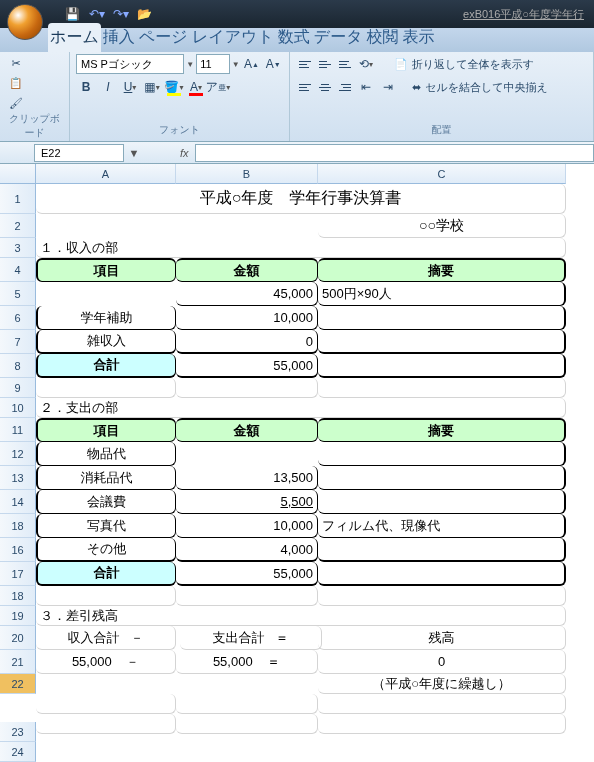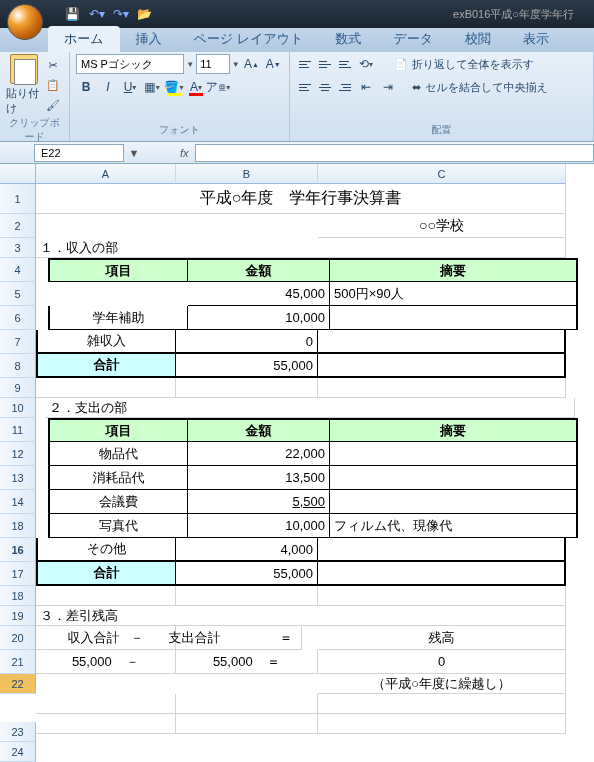--- a/index.html
+++ b/index.html
@@ -4,25 +4,25 @@
 <style>
 * { margin: 0; padding: 0; box-sizing: border-box; font-family: 'MS PGothic', 'Meiryo', sans-serif; }
 body { background: #000; width: 594px; height: 762px; overflow: hidden; }
 
 
 .titlebar { height: 28px; background: linear-gradient(#2b3a4a, #1a2530); display: flex; align-items: center; color: #bbb; font-size: 11px; }
 .office-btn { width: 42px; height: 28px; display: flex; align-items: center; justify-content: center; }
 .office-orb { width: 36px; height: 36px; border-radius: 50%; background: radial-gradient(circle at 30% 30%, #fff, #f0a030 30%, #c76810 60%, #884000); border: 1px solid #555; position: relative; top: 8px; left: 4px; z-index: 10; }
 .qat { display: flex; gap: 2px; margin-left: 20px; }
 .qat-item { width: 22px; height: 18px; display: flex; align-items: center; justify-content: center; color: #8af; font-size: 12px; }
-.window-title { margin-left: auto; margin-right: 20px; color: #aaa; font-size: 11px; }
+.window-title { margin-left: auto; margin-right: 10px; color: #aaa; font-size: 11px; text-decoration: underline; }
 
 
 .ribbon-tabs { height: 24px; background: linear-gradient(#c3d6ec, #b0c8e0); display: flex; align-items: flex-end; padding-left: 48px; }
-.ribbon-tab { padding: 4px 16px; font-size: 13px; color: #2c5a8a; cursor: pointer; }
+.ribbon-tab { padding: 4px 2px; font-size: 16px; color: #2c5a8a; cursor: pointer; }
 .ribbon-tab.active { background: #e8f0f8; border-radius: 4px 4px 0 0; color: #1a3a5a; }
 
 
 .ribbon { height: 90px; background: linear-gradient(#e8f0f8, #d0e0f0); border-bottom: 1px solid #8ab; display: flex; }
 .ribbon-group { border-right: 1px solid #b0c8d8; padding: 2px 6px; display: flex; flex-direction: column; height: 100%; }
 .ribbon-group-label { font-size: 10px; color: #5a7a9a; text-align: center; margin-top: auto; padding-bottom: 2px; }
 .ribbon-row { display: flex; align-items: center; gap: 2px; }
 .btn-paste { width: 40px; height: 62px; display: flex; flex-direction: column; align-items: center; justify-content: center; font-size: 11px; color: #2a4a6a; }
 .paste-icon { width: 28px; height: 32px; background: #f8d880; border: 1px solid #a08040; border-radius: 2px; margin-bottom: 2px; position: relative; }
 .paste-icon::before { content: ''; position: absolute; top: 4px; left: 3px; width: 20px; height: 24px; background: #fff; border: 1px solid #888; }
@@ -44,31 +44,31 @@
 
 
 .sheet-area { background: #fff; height: 598px; overflow: hidden; }
 .corner { width: 36px; height: 20px; background: linear-gradient(#f4f8fc, #e0ecf8); border-right: 1px solid #9bd; border-bottom: 1px solid #9bd; }
 .col-headers { display: flex; height: 20px; }
 .col-header { background: linear-gradient(#f4f8fc, #e0ecf8); border-right: 1px solid #c5d8ec; border-bottom: 1px solid #9bd; display: flex; align-items: center; justify-content: center; font-size: 11px; color: #2a4a6a; }
 .row-header { width: 36px; background: linear-gradient(90deg, #f4f8fc, #e0ecf8); border-right: 1px solid #9bd; border-bottom: 1px solid #c5d8ec; display: flex; align-items: center; justify-content: center; font-size: 11px; color: #2a4a6a; }
 .grid-body { display: flex; }
 .row-headers-col { display: flex; flex-direction: column; }
 .cells { position: relative; }
-.cell { position: absolute; border-right: 1px solid #d4d4d4; border-bottom: 1px solid #d4d4d4; font-size: 13px; display: flex; align-items: center; padding: 0 4px; }
+.cell { position: absolute; border-right: 1px solid #d4d4d4; border-bottom: 1px solid #d4d4d4; font-size: 13px; display: flex; align-items: center; padding: 0 4px; border-radius: 6px; }
 .cell.center { justify-content: center; }
 .cell.right { justify-content: flex-end; }
 .hdr-cell { background: #ccffcc; font-weight: bold; justify-content: center; }
 .total-cell { background: #ccffff; font-weight: bold; justify-content: center; }
 .thick-top { border-top: 2px solid #000; }
 .thick-bottom { border-bottom: 2px solid #000 !important; }
 .thick-left { border-left: 2px solid #000; }
 .thick-right { border-right: 2px solid #000 !important; }
 .thin-right { border-right: 1px solid #000 !important; }
-.thin-bottom { border-bottom: 1px solid #000 !important; margin-left: 12px; }
+.thin-bottom { border-bottom: 1px solid #000 !important; }
 .row-header.active { background: #f0c060; }
 </style>
 </head>
 <body>
 
 <div class="titlebar">
   <div class="office-btn">
     <div class="office-orb"></div>
   </div>
   <div class="qat">
@@ -86,24 +86,20 @@
   <div class="ribbon-tab">ページ レイアウト</div>
   <div class="ribbon-tab">数式</div>
   <div class="ribbon-tab">データ</div>
   <div class="ribbon-tab">校閲</div>
   <div class="ribbon-tab">表示</div>
 </div>
 
 <div class="ribbon">
   <div class="ribbon-group" style="width:70px;">
     <div class="ribbon-row">
-      <div class="btn-paste">
-        <div class="paste-icon"></div>
-        <span>貼り付け</span>
-      </div>
       <div style="display:flex;flex-direction:column;gap:2px;">
         <div class="mini-btn">✂</div>
         <div class="mini-btn">📋</div>
         <div class="mini-btn">🖌</div>
       </div>
     </div>
     <div class="ribbon-group-label">クリップボード</div>
   </div>
 
   <div class="ribbon-group" style="width:220px;">
@@ -212,21 +208,21 @@
       <div class="row-header" style="height:24px;">6</div>
       <div class="row-header" style="height:24px;">7</div>
       <div class="row-header" style="height:24px;">8</div>
       <div class="row-header" style="height:20px;">9</div>
       <div class="row-header" style="height:20px;">10</div>
       <div class="row-header" style="height:24px;">11</div>
       <div class="row-header" style="height:24px;">12</div>
       <div class="row-header" style="height:24px;">13</div>
       <div class="row-header" style="height:24px;">14</div>
       <div class="row-header" style="height:24px;">18</div>
-      <div class="row-header" style="height:24px;font-weight:bold;">16</div>
+      <div class="row-header" style="height:24px;">16</div>
       <div class="row-header" style="height:24px;">17</div>
       <div class="row-header" style="height:20px;">18</div>
       <div class="row-header" style="height:20px;">19</div>
       <div class="row-header" style="height:24px;">20</div>
       <div class="row-header" style="height:24px;">21</div>
       <div class="row-header active" style="height:20px;">22</div>
       <div class="row-header" style="height:20px;margin-top:28px;">23</div>
       <div class="row-header" style="height:20px;">24</div>
     </div>
 
@@ -250,28 +246,27 @@
       <div class="cell thick-right thin-bottom" style="left:282px;top:122px;width:248px;height:24px;"></div>
 
       <div class="cell center thick-left thin-right thick-bottom" style="left:0;top:146px;width:140px;height:24px;">雑収入</div>
       <div class="cell right thin-right thick-bottom" style="left:140px;top:146px;width:142px;height:24px;">0</div>
       <div class="cell thick-right thick-bottom" style="left:282px;top:146px;width:248px;height:24px;"></div>
 
       <div class="cell total-cell thick-left thin-right thick-bottom" style="left:0;top:170px;width:140px;height:24px;">合計</div>
       <div class="cell right thin-right thick-bottom" style="left:140px;top:170px;width:142px;height:24px;">55,000</div>
       <div class="cell thick-right thick-bottom" style="left:282px;top:170px;width:248px;height:24px;"></div>
 
-      <div class="cell" style="left:9px;top:214px;width:530px;height:20px;">２．支出の部</div>
+      <div class="cell" style="left:0;top:214px;width:530px;height:20px;">２．支出の部</div>
 
       <div class="cell hdr-cell thick-top thick-left thin-right thin-bottom" style="left:0;top:234px;width:140px;height:24px;">項目</div>
       <div class="cell hdr-cell thick-top thin-right thin-bottom" style="left:140px;top:234px;width:142px;height:24px;">金額</div>
       <div class="cell hdr-cell thick-top thick-right thin-bottom" style="left:282px;top:234px;width:248px;height:24px;">摘要</div>
 
       <div class="cell center thick-left thin-right thin-bottom" style="left:0;top:258px;width:140px;height:24px;">物品代</div>
-      <div class="cell right thin-right thin-bottom" style="left:140px;top:258px;width:142px;height:24px;">22,000</div>
       <div class="cell thick-right thin-bottom" style="left:282px;top:258px;width:248px;height:24px;"></div>
 
       <div class="cell center thick-left thin-right thin-bottom" style="left:0;top:282px;width:140px;height:24px;text-align:center;">消耗品代</div>
       <div class="cell right thin-right thin-bottom" style="left:140px;top:282px;width:142px;height:24px;">13,500</div>
       <div class="cell thick-right thin-bottom" style="left:282px;top:282px;width:248px;height:24px;"></div>
 
       <div class="cell center thick-left thin-right thin-bottom" style="left:0;top:306px;width:140px;height:24px;">会議費</div>
       <div class="cell right thin-right thin-bottom" style="left:140px;top:306px;width:142px;height:24px;text-decoration:underline;">5,500</div>
       <div class="cell thick-right thin-bottom" style="left:282px;top:306px;width:248px;height:24px;"></div>
 
@@ -285,21 +280,21 @@
 
       <div class="cell total-cell thick-left thin-right thick-bottom" style="left:0;top:378px;width:140px;height:24px;">合計</div>
       <div class="cell right thin-right thick-bottom" style="left:140px;top:378px;width:142px;height:24px;">55,000</div>
       <div class="cell thick-right thick-bottom" style="left:282px;top:378px;width:248px;height:24px;"></div>
 
       <div class="cell" style="left:0;top:422px;width:530px;height:20px;">３．差引残高</div>
 
       <div class="cell center" style="left:0;top:442px;width:140px;height:24px;">
         <span>収入合計</span>&nbsp;&nbsp;&nbsp;<span>－</span>
       </div>
-      <div class="cell center" style="left:124px;top:442px;width:142px;height:24px;gap:24px;">
+      <div class="cell center" style="left:144px;top:442px;width:142px;height:24px;">
         <span>支出合計</span>&nbsp;&nbsp;&nbsp;<span>＝</span>
       </div>
       <div class="cell center" style="left:282px;top:442px;width:248px;height:24px;">残高</div>
 
       <div class="cell center" style="left:0;top:466px;width:140px;height:24px;">
         <span>55,000</span>&nbsp;&nbsp;&nbsp;&nbsp;<span>－</span>
       </div>
       <div class="cell center" style="left:140px;top:466px;width:142px;height:24px;">
         <span>55,000</span>&nbsp;&nbsp;&nbsp;&nbsp;<span>＝</span>
       </div>

